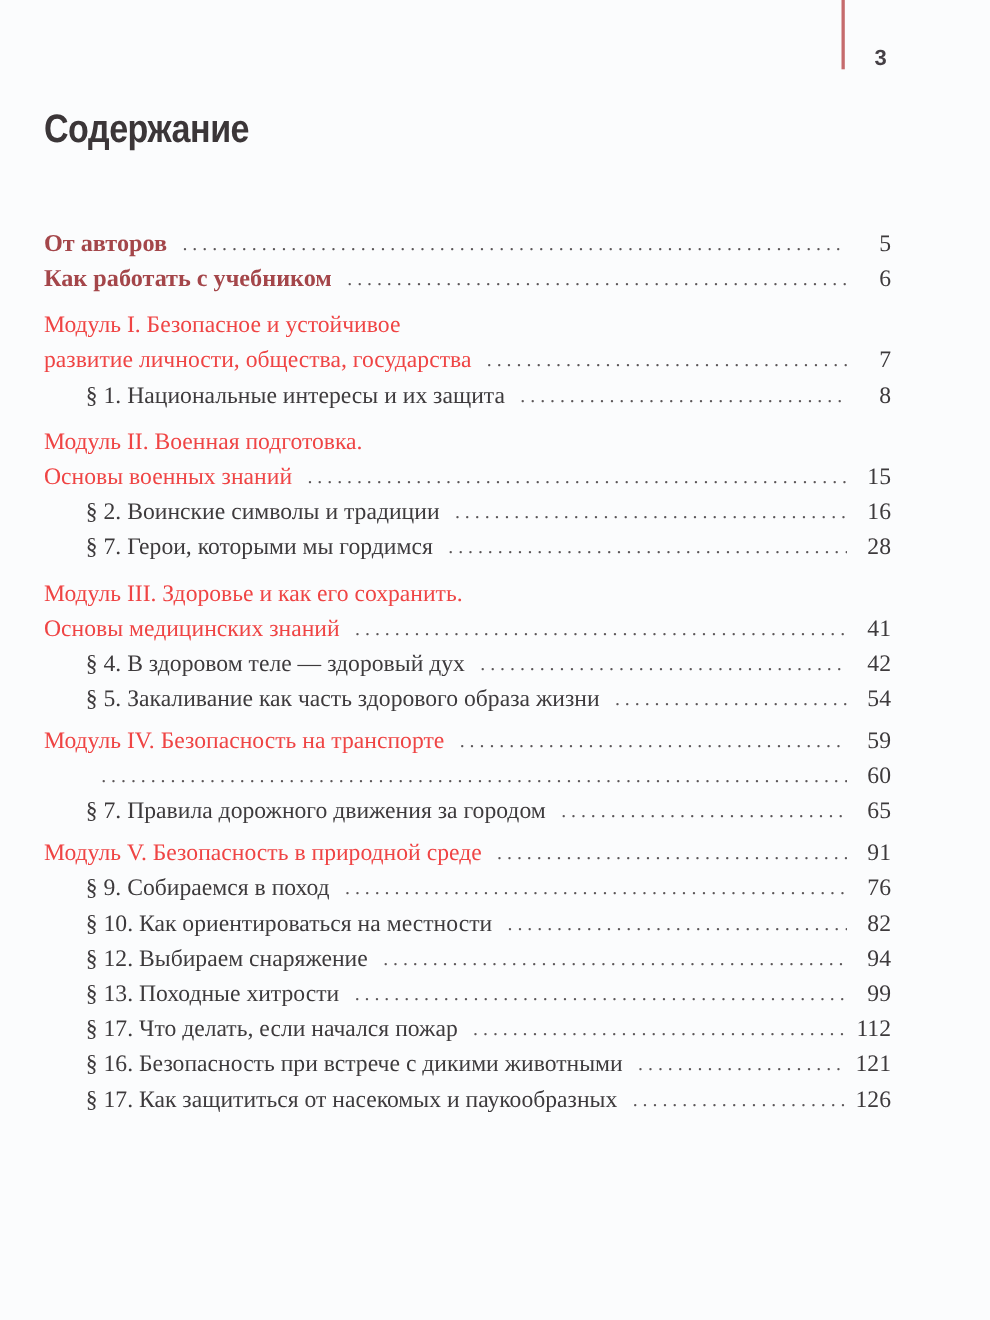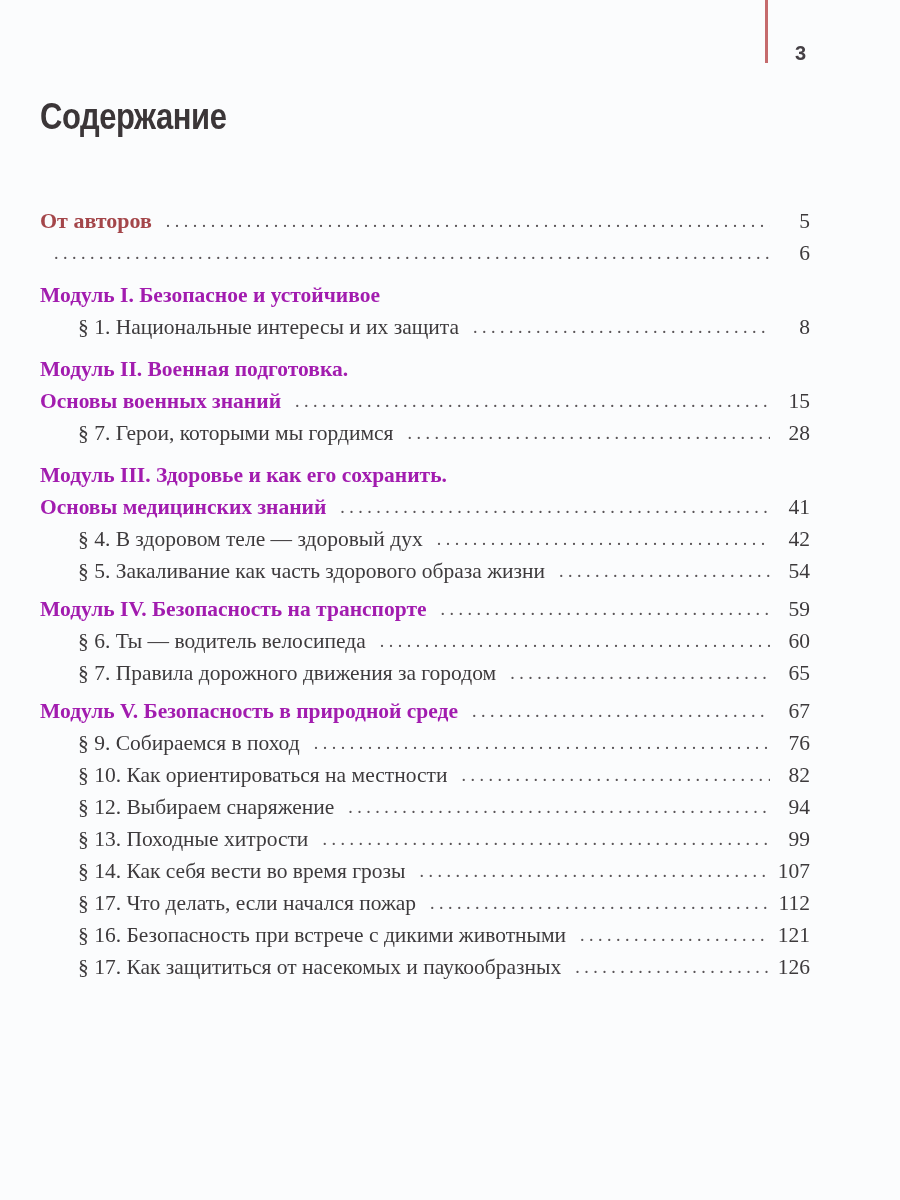--- a/index.html
+++ b/index.html
@@ -29,21 +29,21 @@
   .toc {
     position: absolute; left: 40px; top: 205px; width: 770px;
   }
   .row {
     display: flex; align-items: flex-end;
     height: 32px; line-height: 32px;
     font-size: 21.5px;
   }
   .row.section { padding-left: 38px; }
   .row.module .text, .row.module-cont .text {
-    color: #a21caf; font-weight: bold;
+    color: #ef4444; font-weight: normal;
   }
   .row.top .text { color: #a4464a; font-weight: bold; font-size: 22px; }
   .text { white-space: nowrap; }
   .leader {
     flex: 1 1 auto; overflow: hidden; white-space: nowrap;
     margin: 0 10px 0 14px; color: #5a5557; letter-spacing: 3.2px;
     font-size: 18px;
   }
   .leader::after {
     content: ". . . . . . . . . . . . . . . . . . . . . . . . . . . . . . . . . . . . . . . . . . . . . . . . . . . . . . . . . . . . . . . . . . . . . . . . . . . . . . . . . . . .";
@@ -65,42 +65,53 @@
 <h1 class="title">Содержание</h1>
 
 <div class="toc">
 
   <div class="row top">
     <span class="text">От авторов</span>
     <span class="leader"></span>
     <span class="page">5</span>
   </div>
   <div class="row top">
+    <span class="text">Как работать с учебником</span>
     <span class="leader"></span>
     <span class="page">6</span>
   </div>
   <div class="gap-lg"></div>
 
   <div class="row module">
     <span class="text">Модуль I. Безопасное и устойчивое</span>
+  </div>
+  <div class="row module-cont">
+    <span class="text">развитие личности, общества, государства</span>
+    <span class="leader"></span>
+    <span class="page">7</span>
   </div>
   <div class="row section">
     <span class="text">§ 1. Национальные интересы и их защита</span>
     <span class="leader"></span>
     <span class="page">8</span>
   </div>
   <div class="gap-lg"></div>
 
   <div class="row module">
     <span class="text">Модуль II. Военная подготовка.</span>
   </div>
   <div class="row module-cont">
     <span class="text">Основы военных знаний</span>
     <span class="leader"></span>
     <span class="page">15</span>
+  </div>
+  <div class="row section">
+    <span class="text">§ 2. Воинские символы и традиции</span>
+    <span class="leader"></span>
+    <span class="page">16</span>
   </div>
   <div class="row section">
     <span class="text">§ 7. Герои, которыми мы гордимся</span>
     <span class="leader"></span>
     <span class="page">28</span>
   </div>
   <div class="gap-lg"></div>
 
   <div class="row module">
     <span class="text">Модуль III. Здоровье и как его сохранить.</span>
@@ -121,35 +132,34 @@
     <span class="page">54</span>
   </div>
   <div class="gap"></div>
 
   <div class="row module">
     <span class="text">Модуль IV. Безопасность на транспорте</span>
     <span class="leader"></span>
     <span class="page">59</span>
   </div>
   <div class="row section">
-    <span class="text">§ 6. Ты — водитель велосипеда</span>
     <span class="leader"></span>
     <span class="page">60</span>
   </div>
   <div class="row section">
     <span class="text">§ 7. Правила дорожного движения за городом</span>
     <span class="leader"></span>
     <span class="page">65</span>
   </div>
   <div class="gap"></div>
 
   <div class="row module">
     <span class="text">Модуль V. Безопасность в природной среде</span>
     <span class="leader"></span>
-    <span class="page">67</span>
+    <span class="page">91</span>
   </div>
   <div class="row section">
     <span class="text">§ 9. Собираемся в поход</span>
     <span class="leader"></span>
     <span class="page">76</span>
   </div>
   <div class="row section">
     <span class="text">§ 10. Как ориентироваться на местности</span>
     <span class="leader"></span>
     <span class="page">82</span>
@@ -158,25 +168,20 @@
     <span class="text">§ 12. Выбираем снаряжение</span>
     <span class="leader"></span>
     <span class="page">94</span>
   </div>
   <div class="row section">
     <span class="text">§ 13. Походные хитрости</span>
     <span class="leader"></span>
     <span class="page">99</span>
   </div>
   <div class="row section">
-    <span class="text">§ 14. Как себя вести во время грозы</span>
-    <span class="leader"></span>
-    <span class="page">107</span>
-  </div>
-  <div class="row section">
     <span class="text">§ 17. Что делать, если начался пожар</span>
     <span class="leader"></span>
     <span class="page">112</span>
   </div>
   <div class="row section">
     <span class="text">§ 16. Безопасность при встрече с дикими животными</span>
     <span class="leader"></span>
     <span class="page">121</span>
   </div>
   <div class="row section">

